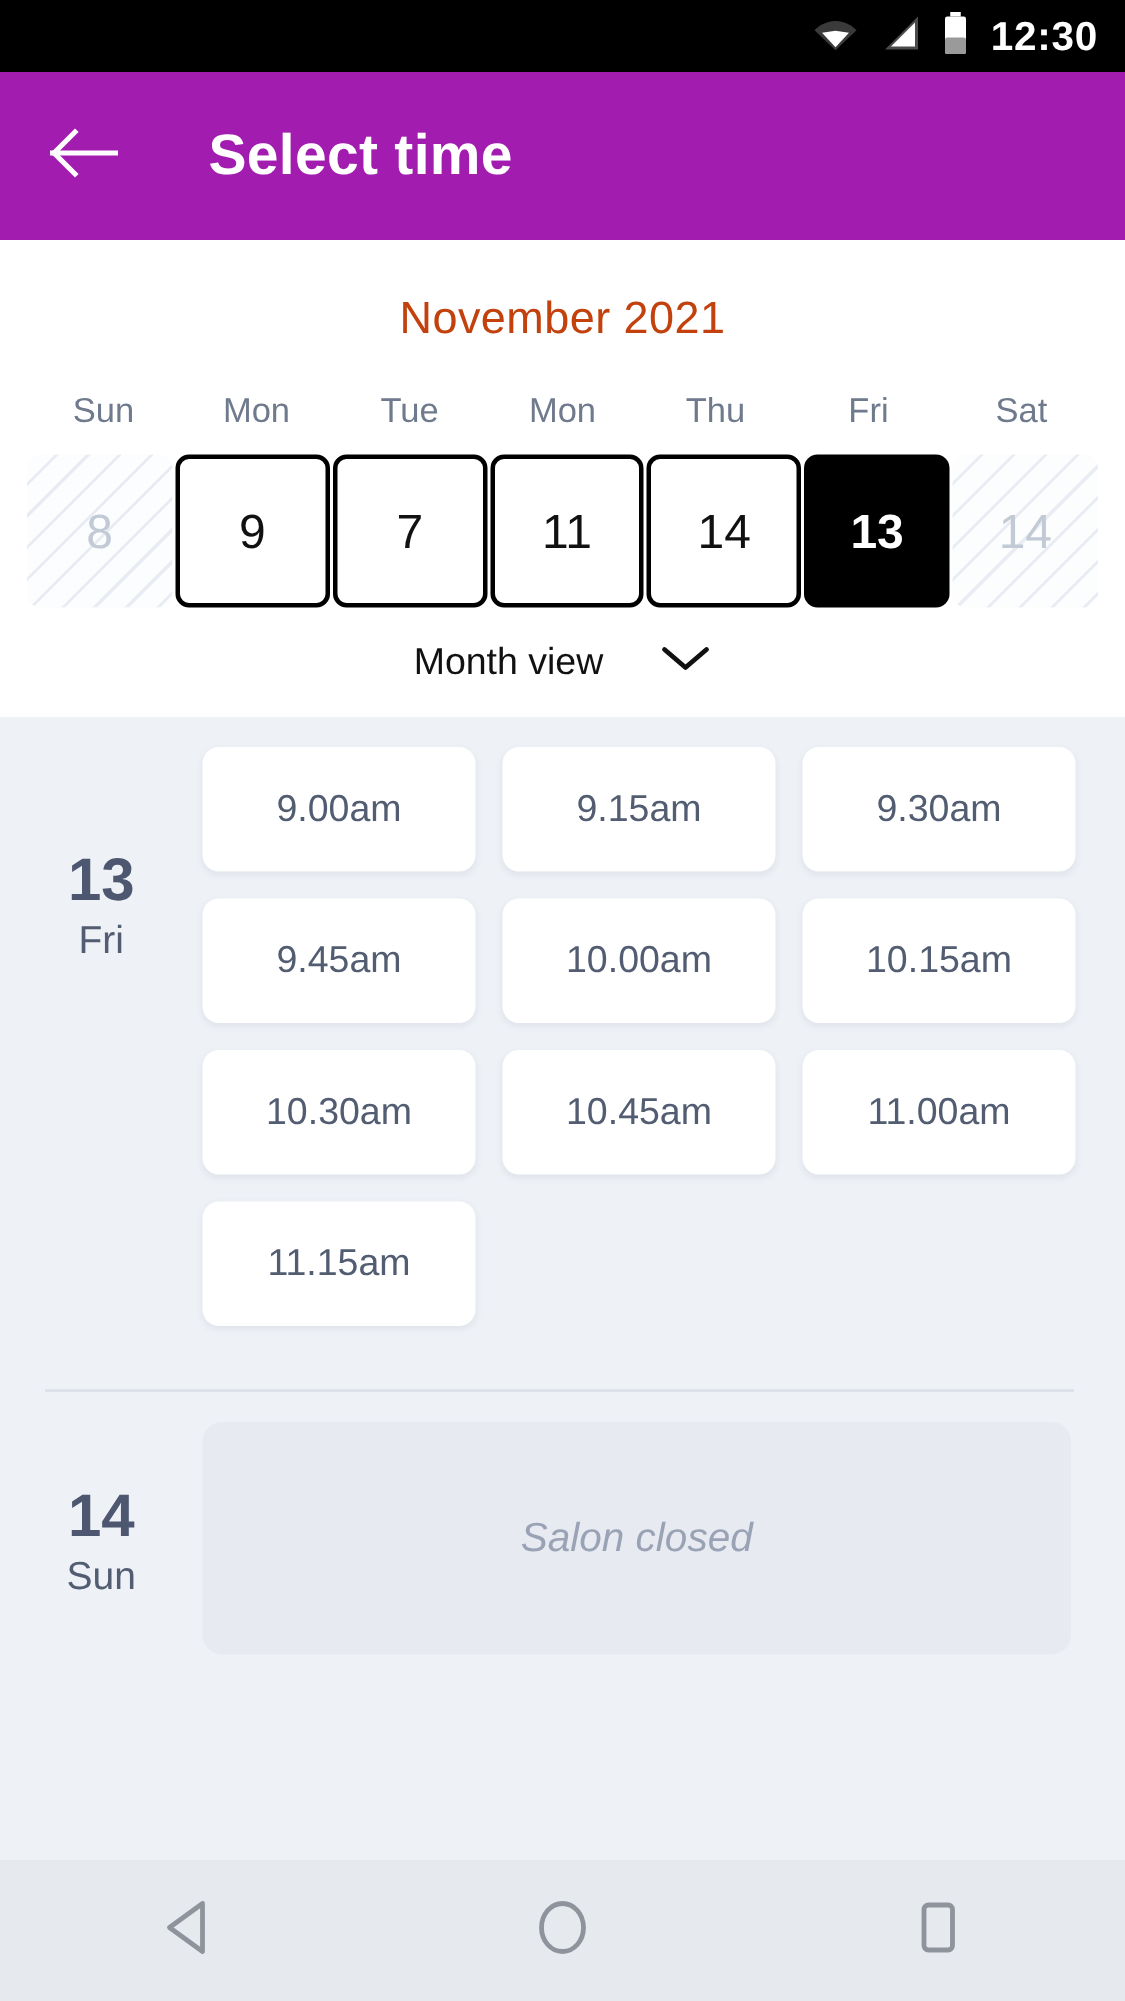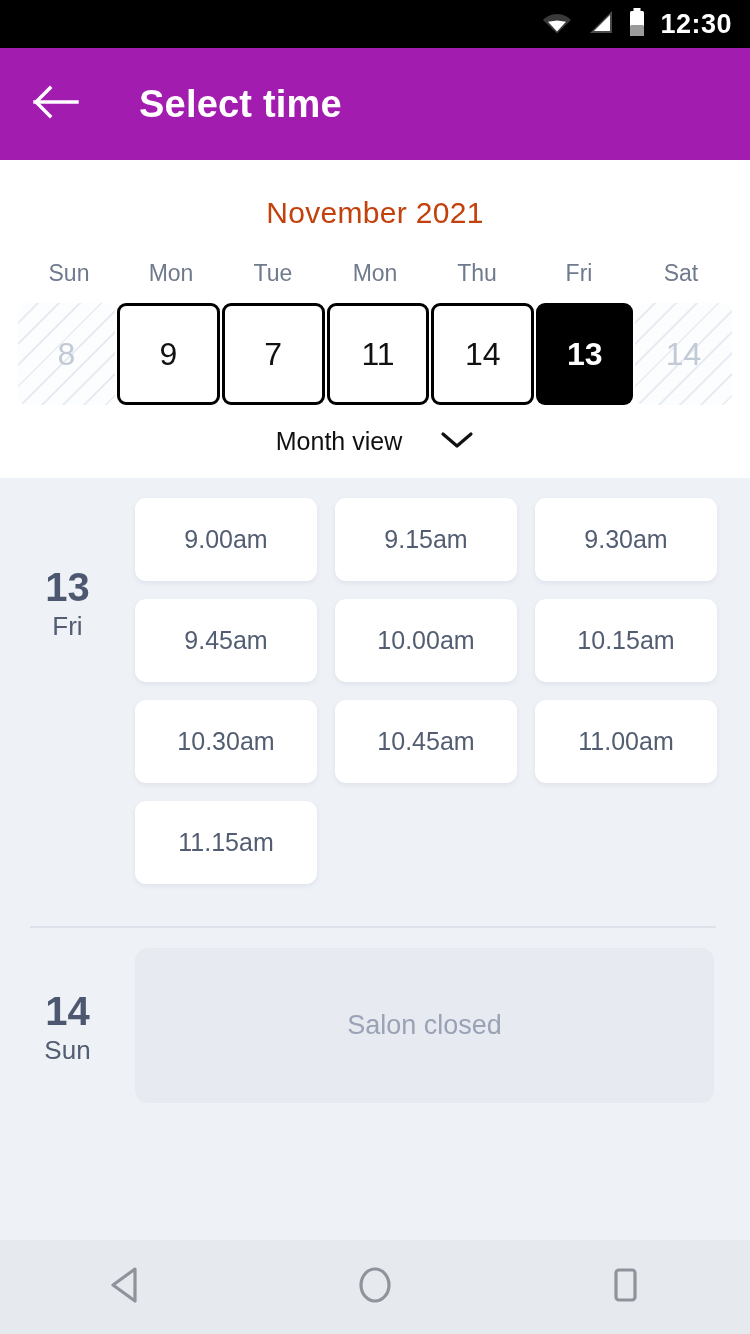--- a/index.html
+++ b/index.html
@@ -107,21 +107,21 @@
     display:flex; align-items:center; justify-content:center;
     color:#525d72; font-size:25px; cursor:pointer;
     box-shadow:0 2px 5px rgba(80,95,120,0.09);
   }
   .divider {
     height:2px; background:#dde2ea; margin:42px 34px 0 30px;
   }
   .closed-card {
     flex:1; margin-right:36px; height:155px; background:#e7eaf0;
     border-radius:13px; display:flex; align-items:center;
-    justify-content:center; color:#9aa3b5; font-size:27px;
+    justify-content:center; color:#9aa3b5; font-size:27px;font-style:italic;
   }
 
   
   .navbar {
     position:absolute; left:0; bottom:0; width:750px; height:94px;
     background:#e6e9ee; display:flex; align-items:center;
     justify-content:space-around;
   }
   .nav-btn {
     width:110px; height:94px; display:flex;

